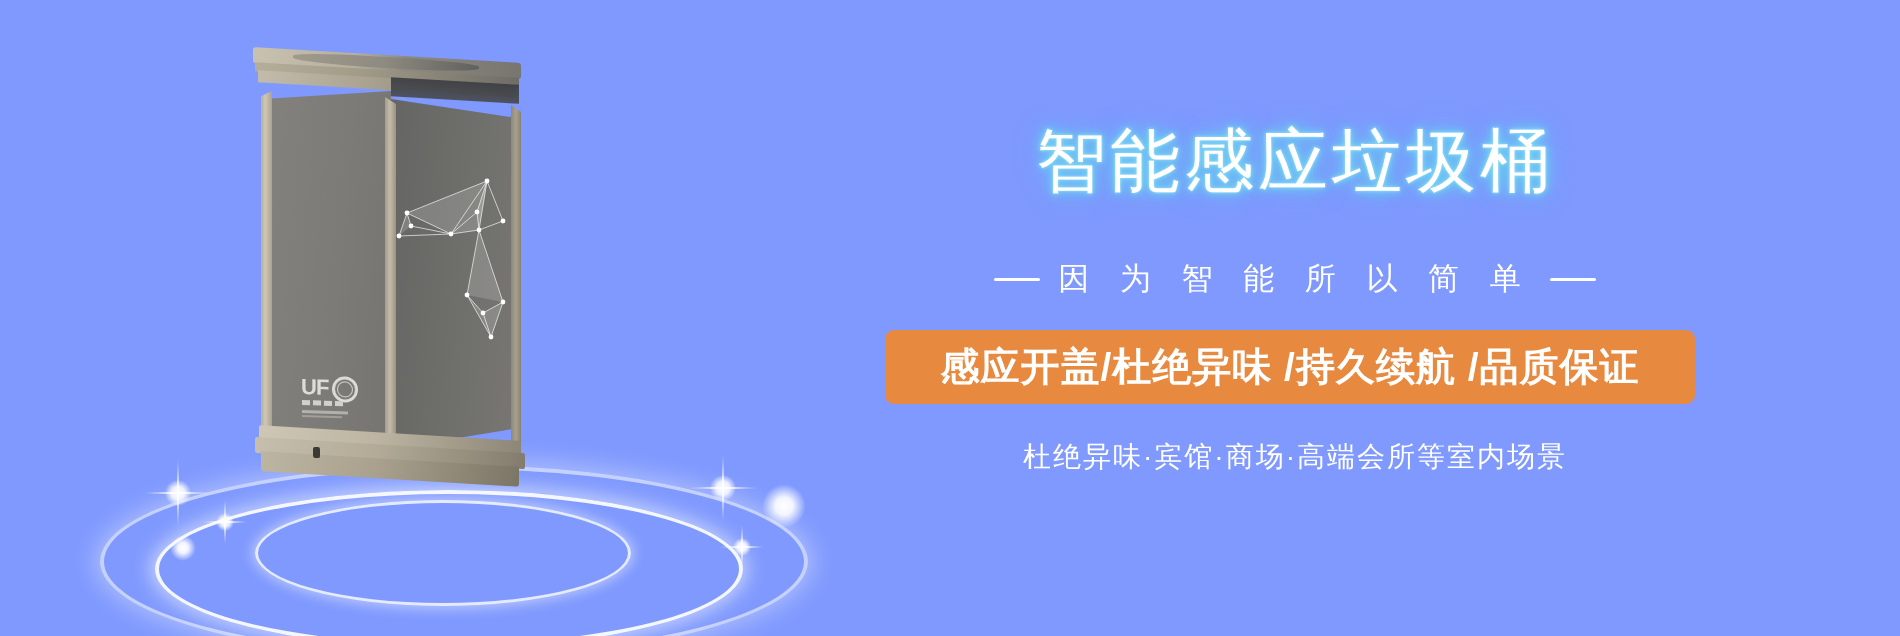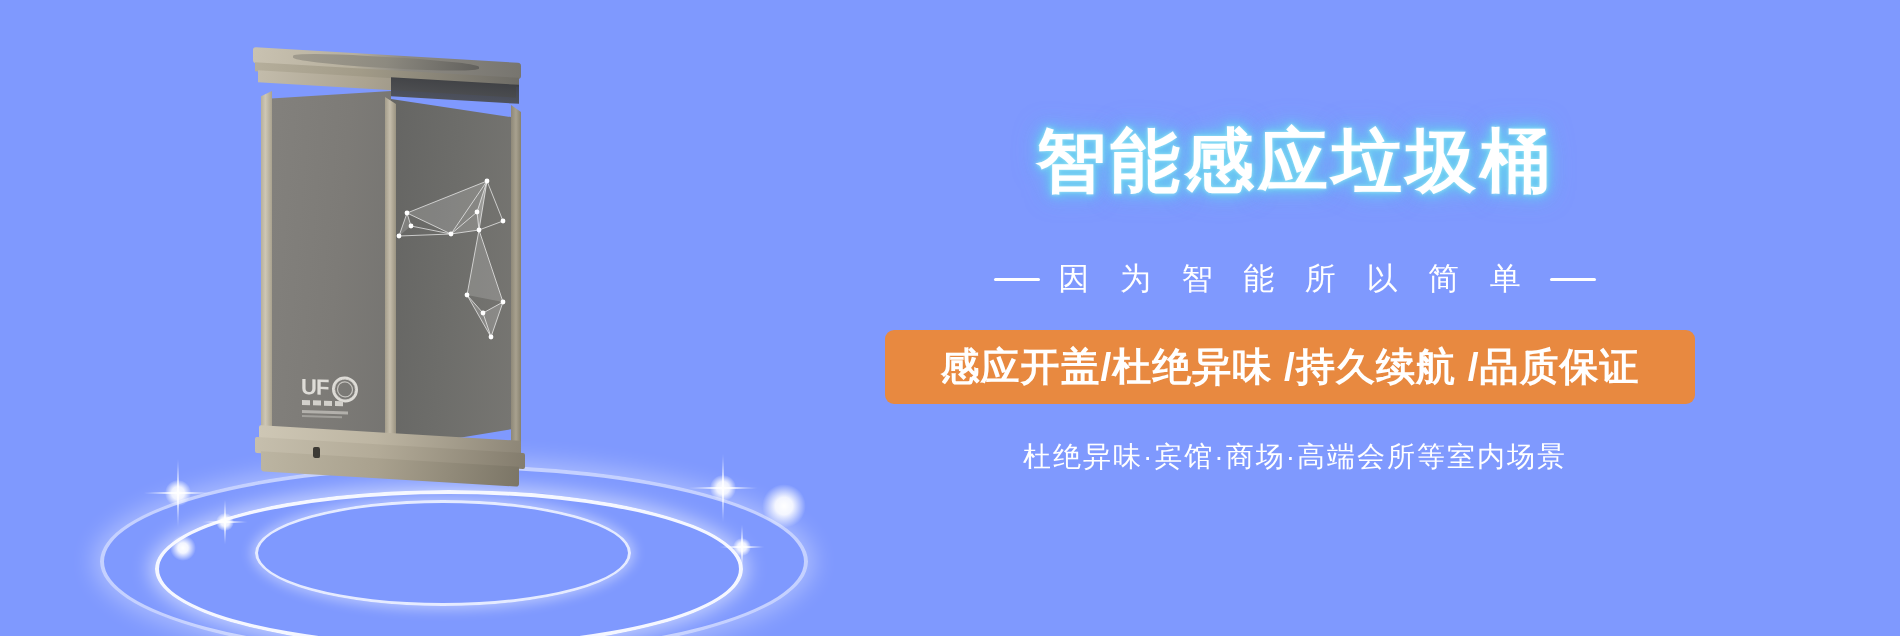--- a/index.html
+++ b/index.html
@@ -163,21 +163,21 @@
     clip-path:polygon(0% 0%, 100% 5.5%, 100% 94%, 0% 100%);
   }
 
   
   #copy{
     position:absolute;left:880px;top:0;width:1000px;height:636px;
   }
   #headline{
     position:absolute;left:0;top:122px;width:830px;
     text-align:center;
-    font-size:70px;line-height:78px;font-weight:bold;
+    font-size:70px;line-height:78px;font-weight:normal;
     letter-spacing:4px;color:#ffffff;
     text-shadow:
       0 0 3px #9fe3f7, 0 0 6px #7ad6f2, 0 0 11px #63cdf0,
       0 0 18px rgba(99,205,240,.85), 0 0 26px rgba(99,205,240,.55);
     white-space:nowrap;
   }
   #tagline-row{
     position:absolute;left:0;top:258px;width:830px;
     display:flex;align-items:center;justify-content:center;gap:18px;
   }

